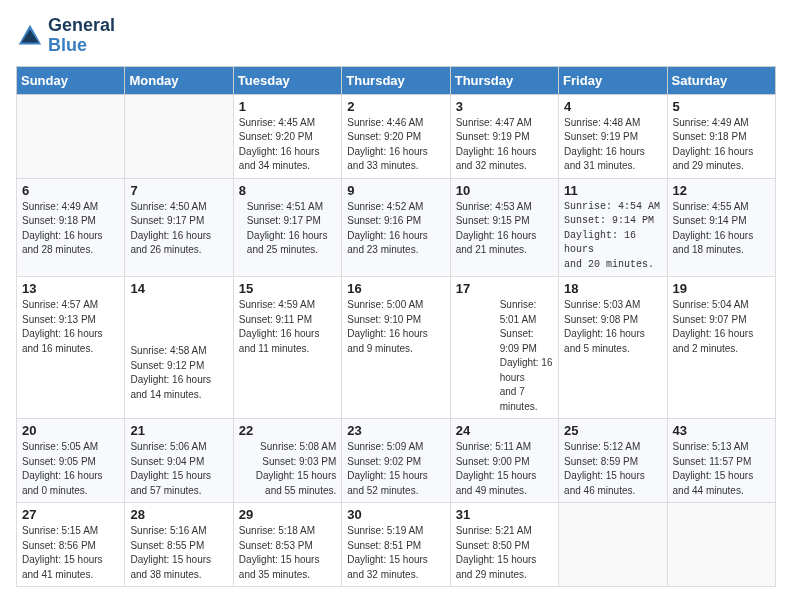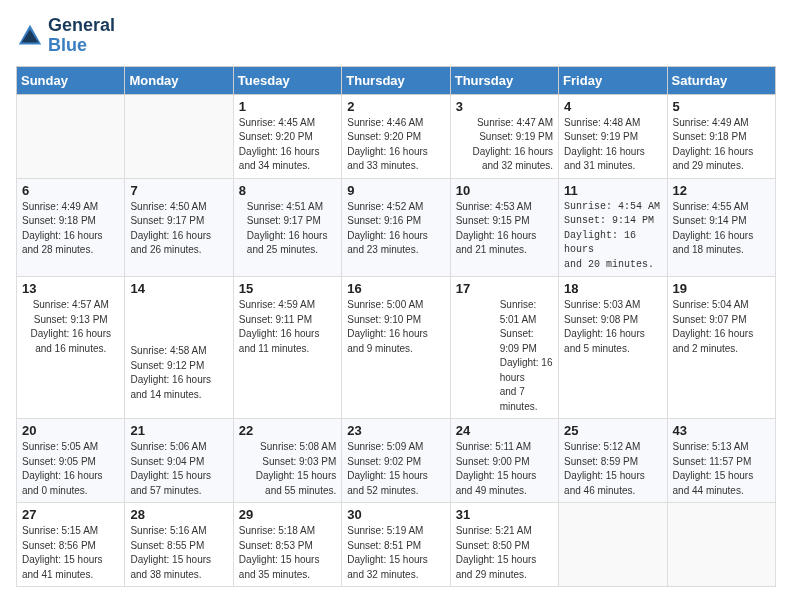--- a/index.html
+++ b/index.html
@@ -129,21 +129,21 @@
         </td>
         <td>
           <span class="day-number">2</span>
           <div class="day-detail" style="white-space: pre-line;">Sunrise: 4:46 AM
 Sunset: 9:20 PM
 Daylight: 16 hours
 and 33 minutes.</div>
         </td>
         <td>
           <span class="day-number">3</span>
-          <div class="day-detail" style="white-space: pre-line; text-align: right;">Sunrise: 4:47 AM
+          <div class="day-detail" style="white-space: pre-line;">Sunrise: 4:47 AM
 Sunset: 9:19 PM
 Daylight: 16 hours
 and 32 minutes.</div>
         </td>
         <td>
           <span class="day-number">4</span>
           <div class="day-detail" style="white-space: pre-line;">Sunrise: 4:48 AM
 Sunset: 9:19 PM
 Daylight: 16 hours
 and 31 minutes.</div>
@@ -203,21 +203,21 @@
           <span class="day-number">12</span>
           <div class="day-detail" style="white-space: pre-line;">Sunrise: 4:55 AM
 Sunset: 9:14 PM
 Daylight: 16 hours
 and 18 minutes.</div>
         </td>
       </tr>
       <tr>
         <td>
           <span class="day-number">13</span>
-          <div class="day-detail" style="white-space: pre-line; text-align: center;">Sunrise: 4:57 AM
+          <div class="day-detail" style="white-space: pre-line;">Sunrise: 4:57 AM
 Sunset: 9:13 PM
 Daylight: 16 hours
 and 16 minutes.</div>
         </td>
         <td>
           <span class="day-number">14</span>
           <div class="day-detail" style="white-space: pre-line; margin-top: 48px;">Sunrise: 4:58 AM
 Sunset: 9:12 PM
 Daylight: 16 hours
 and 14 minutes.</div>

